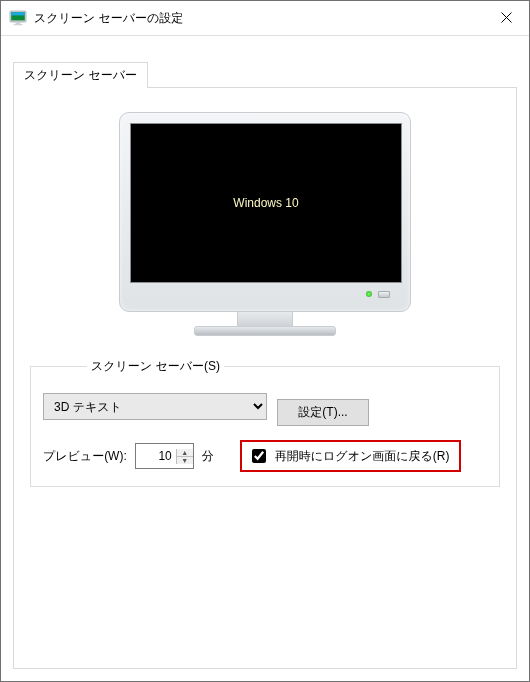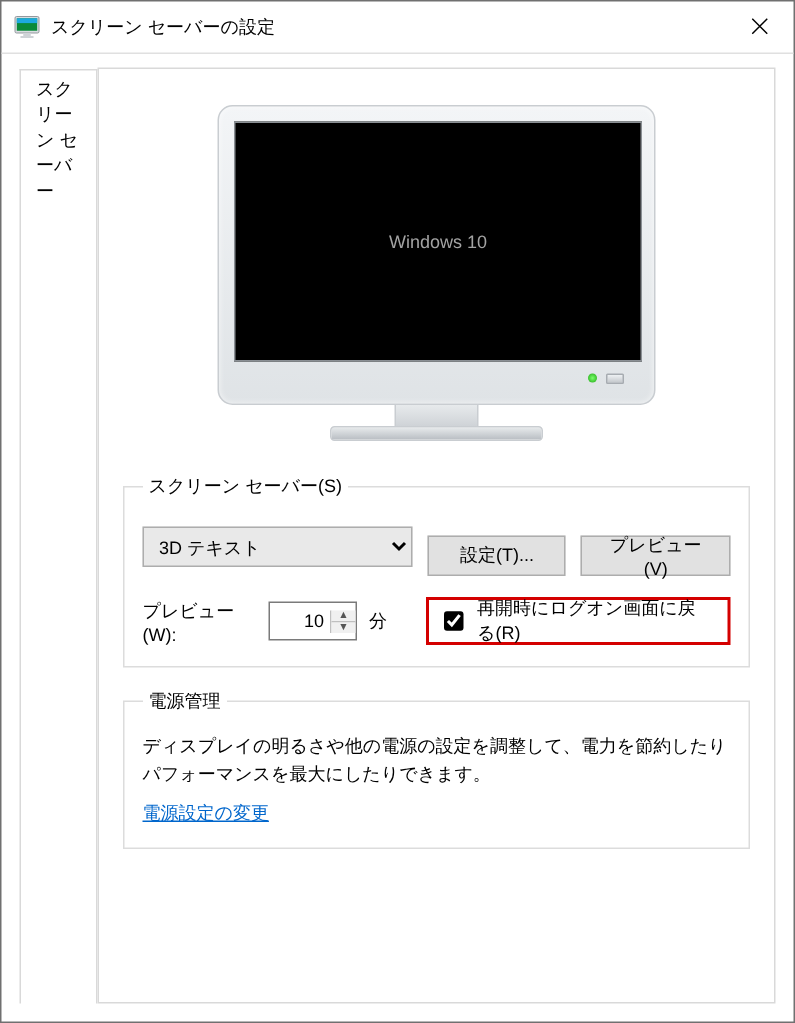--- a/index.html
+++ b/index.html
@@ -11,20 +11,21 @@
     color: #000;
   }
   .window {
     width: 530px;
     height: 682px;
     border: 1px solid #707070;
     background: #fff;
     display: flex;
     flex-direction: column;
     box-sizing: border-box;
+    gap: 16px;
   }
   .titlebar {
     height: 34px;
     display: flex;
     align-items: center;
     border-bottom: 1px solid #e0e0e0;
     padding-left: 8px;
     position: relative;
   }
   .titlebar .icon-slot {
@@ -46,21 +47,21 @@
     align-items: center;
     justify-content: center;
     font-size: 14px;
     color: #000;
     cursor: default;
   }
   .client {
     flex: 1;
     padding: 10px 12px 12px 12px;
     display: flex;
-    flex-direction: row;
+    flex-direction: column;
   }
   .tabstrip {
     display: flex;
   }
   .tab {
     border: 1px solid #d9d9d9;
     border-bottom: none;
     background: #fff;
     padding: 4px 10px;
     font-size: 12px;
@@ -89,21 +90,21 @@
     box-shadow: inset 0 0 4px rgba(255,255,255,.7);
   }
   .monitor-screen {
     background: #000;
     width: 100%;
     height: 158px;
     border: 1px solid #8a8f94;
     display: flex;
     align-items: center;
     justify-content: center;
-    color: #a3a3a3;
+    color: #fef9c3;
     font-size: 12px;
     font-family: "Segoe UI", sans-serif;
   }
   .monitor-bezel-bottom {
     height: 22px;
     display: flex;
     align-items: center;
     justify-content: flex-end;
     gap: 6px;
     padding-right: 10px;
@@ -134,28 +135,29 @@
     margin: 0 auto;
   }
   fieldset {
     border: 1px solid #dcdcdc;
     margin: 0 0 14px 0;
     padding: 12px 12px 14px 12px;
   }
   fieldset > legend {
     padding: 0 4px;
     font-size: 12px;
+    margin-left: 44px;
   }
   .row {
     display: flex;
     align-items: center;
     gap: 10px;
   }
   .ss-select {
-    width: 188px;
+    width: 224px;
     height: 27px;
     border: 1px solid #adadad;
     background: #e9e9e9;
     font: inherit;
     padding: 0 6px;
   }
   .btn {
     height: 27px;
     min-width: 92px;
     border: 1px solid #adadad;
@@ -285,44 +287,38 @@
       </div>
 
       <fieldset>
         <legend>スクリーン セーバー(S)</legend>
 
         <div class="row">
           <select class="ss-select">
             <option>3D テキスト</option>
           </select>
           <button class="btn">設定(T)...</button>
-          <button class="btn">プレビュー(V)</button>
         </div>
 
         <div class="row2">
           <span>プレビュー(W):</span>
           <div class="spin">
             <input type="text" value="10" style="">
             <div class="spinbtns">
               <button>▲</button>
               <button>▼</button>
             </div>
           </div>
           <span>分</span>
 
           <label class="highlight-box">
             <input type="checkbox" checked="" style="">
             <span>再開時にログオン画面に戻る(R)</span>
           </label>
         </div>
       </fieldset>
 
-      <fieldset>
-        <legend>電源管理</legend>
-        <div class="pm-text">ディスプレイの明るさや他の電源の設定を調整して、電力を節約したりパフォーマンスを最大にしたりできます。</div>
-        <a class="link">電源設定の変更</a>
-      </fieldset>
 
     </div>
   </div>
 
 
 </div>
 
 </body></html>

